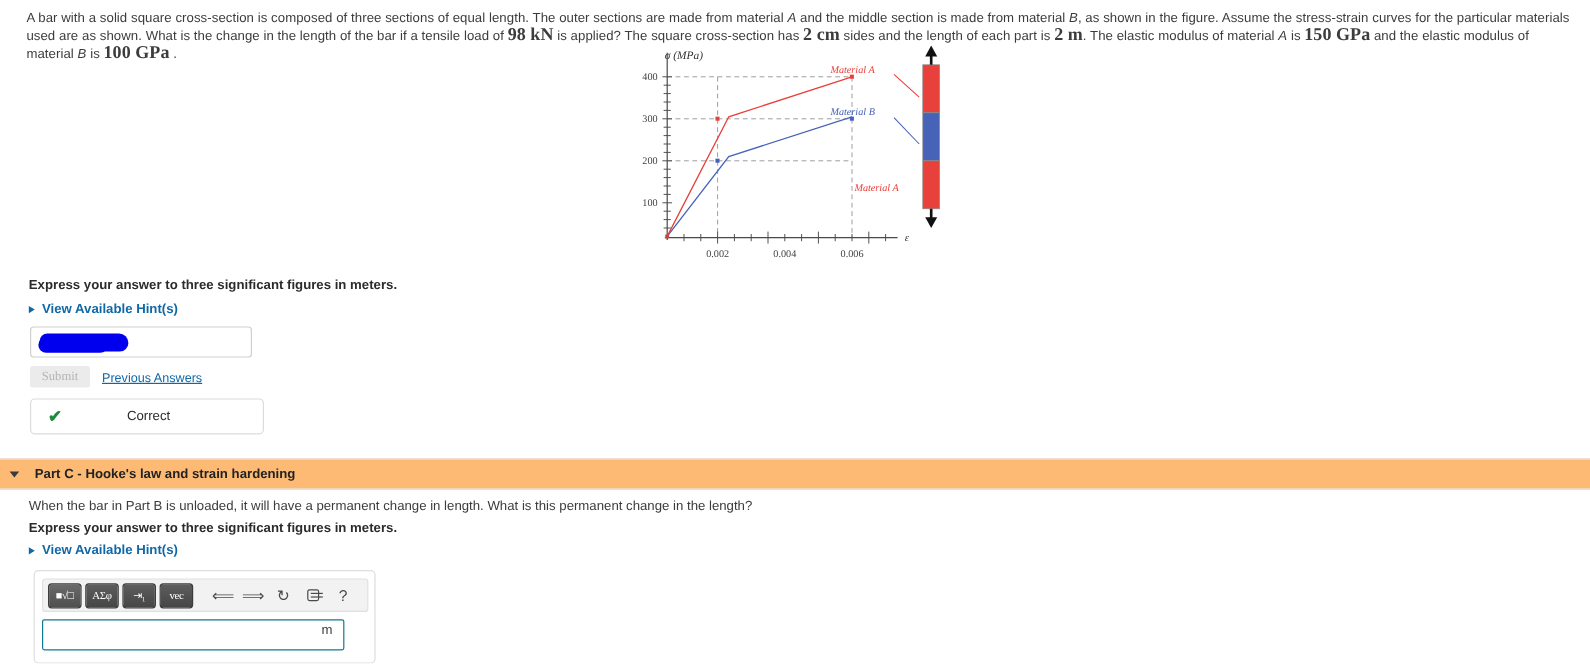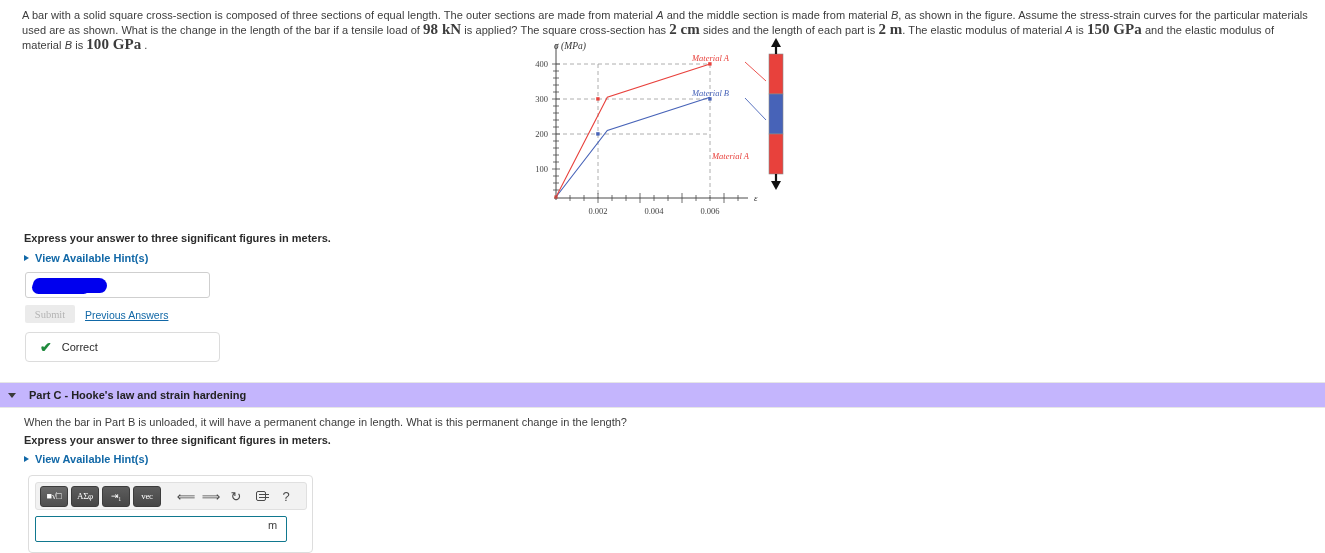--- a/index.html
+++ b/index.html
@@ -122,28 +122,29 @@
   .check-mark {
     color: #1e8a3c;
     font-size: 14px;
     font-weight: bold;
     line-height: 1;
   }
   .correct-label {
     font-size: 11px;
     color: #2b2b2b;
     font-weight: normal;
+    margin-left: 44px;
   }
 
   
   .partc-header {
     position: absolute;
     left: 0; top: 382px;
     width: 1325px; height: 26px;
-    background: #c4b5fd;
+    background: #fdba74;
     border-top: 1px solid #e6e6e6;
     border-bottom: 1px solid #e6e6e6;
     display: flex;
     align-items: center;
   }
   .partc-caret {
     margin-left: 8px;
     width: 0; height: 0;
     border-top: 5px solid #3a3a3a;
     border-left: 4.5px solid transparent;

